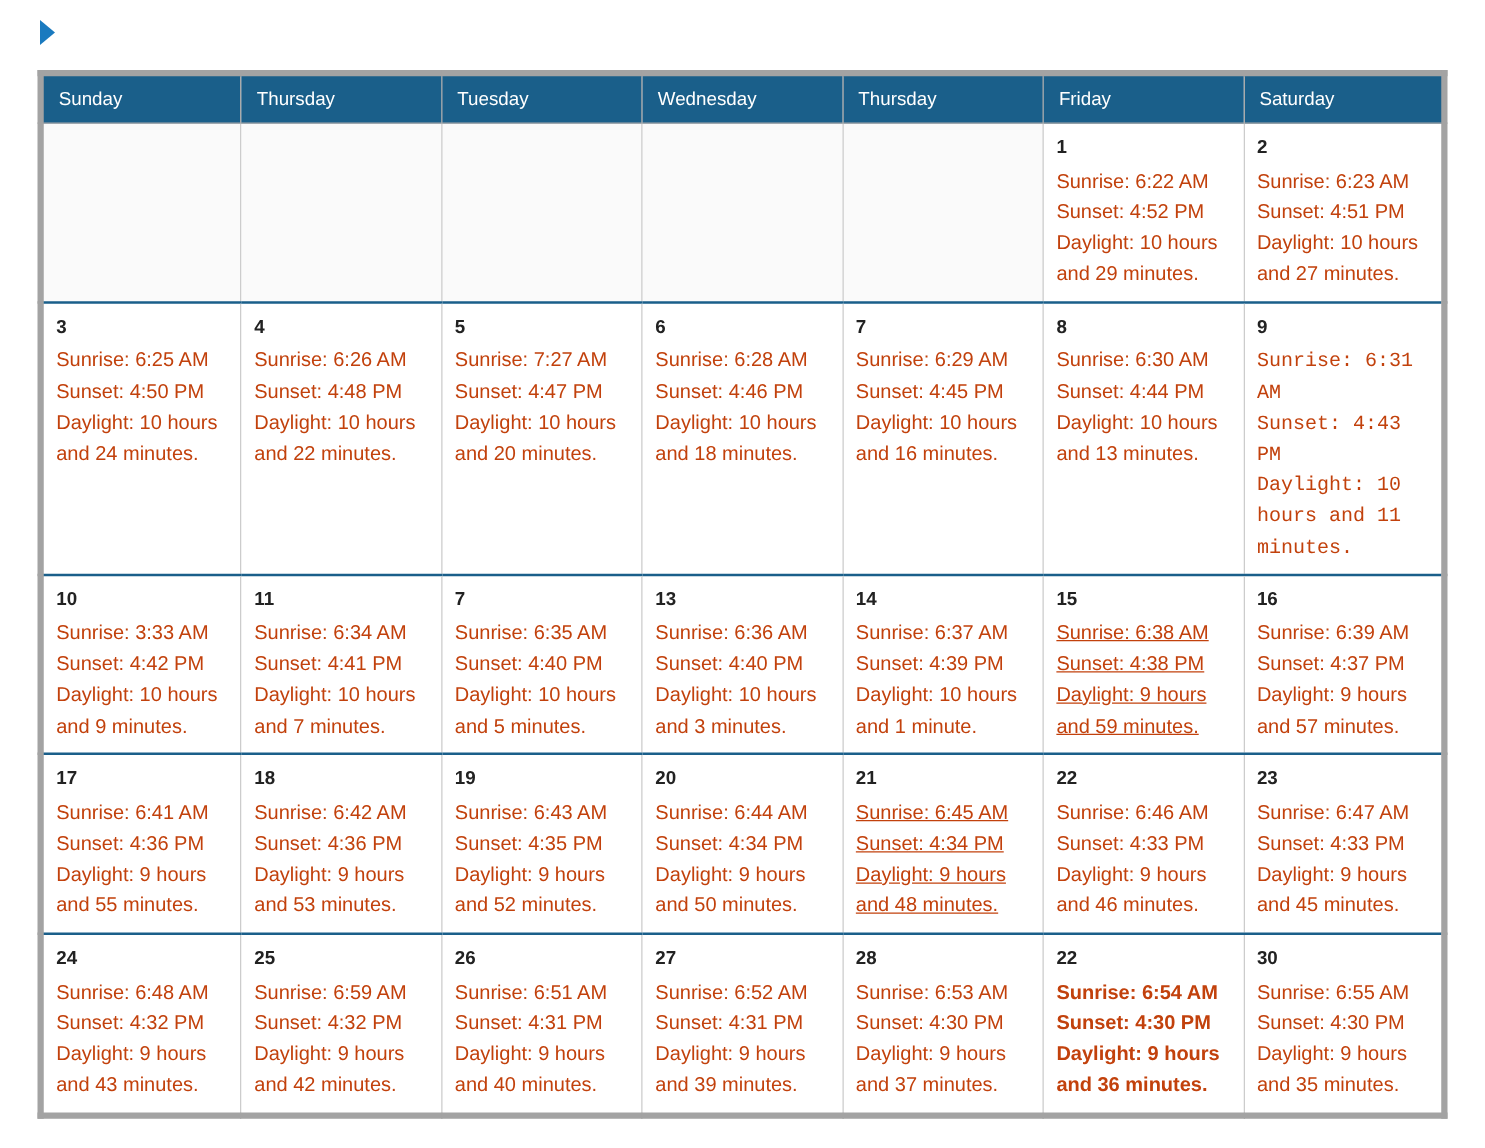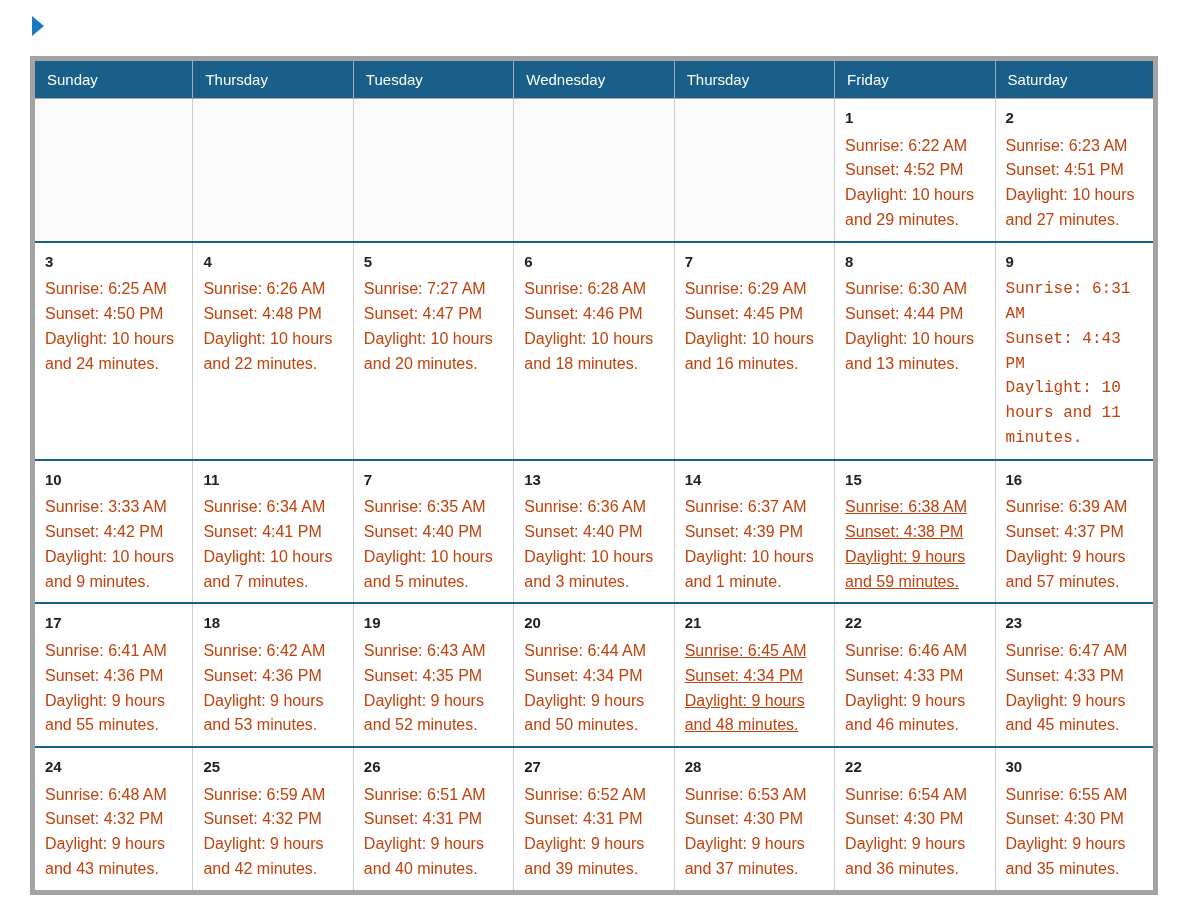--- a/index.html
+++ b/index.html
@@ -320,21 +320,21 @@
 Daylight: 9 hours and 39 minutes.</div>
         </td>
         <td>
           <span class="day-number">28</span>
           <div class="day-info" style="white-space: pre-line;">Sunrise: 6:53 AM
 Sunset: 4:30 PM
 Daylight: 9 hours and 37 minutes.</div>
         </td>
         <td>
           <span class="day-number">22</span>
-          <div class="day-info" style="white-space: pre-line;">Sunrise: 6:54 AM
+          <div class="day-info" style="white-space: pre-line; font-weight: bold;">Sunrise: 6:54 AM
 Sunset: 4:30 PM
 Daylight: 9 hours and 36 minutes.</div>
         </td>
         <td>
           <span class="day-number">30</span>
           <div class="day-info" style="white-space: pre-line;">Sunrise: 6:55 AM
 Sunset: 4:30 PM
 Daylight: 9 hours and 35 minutes.</div>
         </td>
       </tr>

